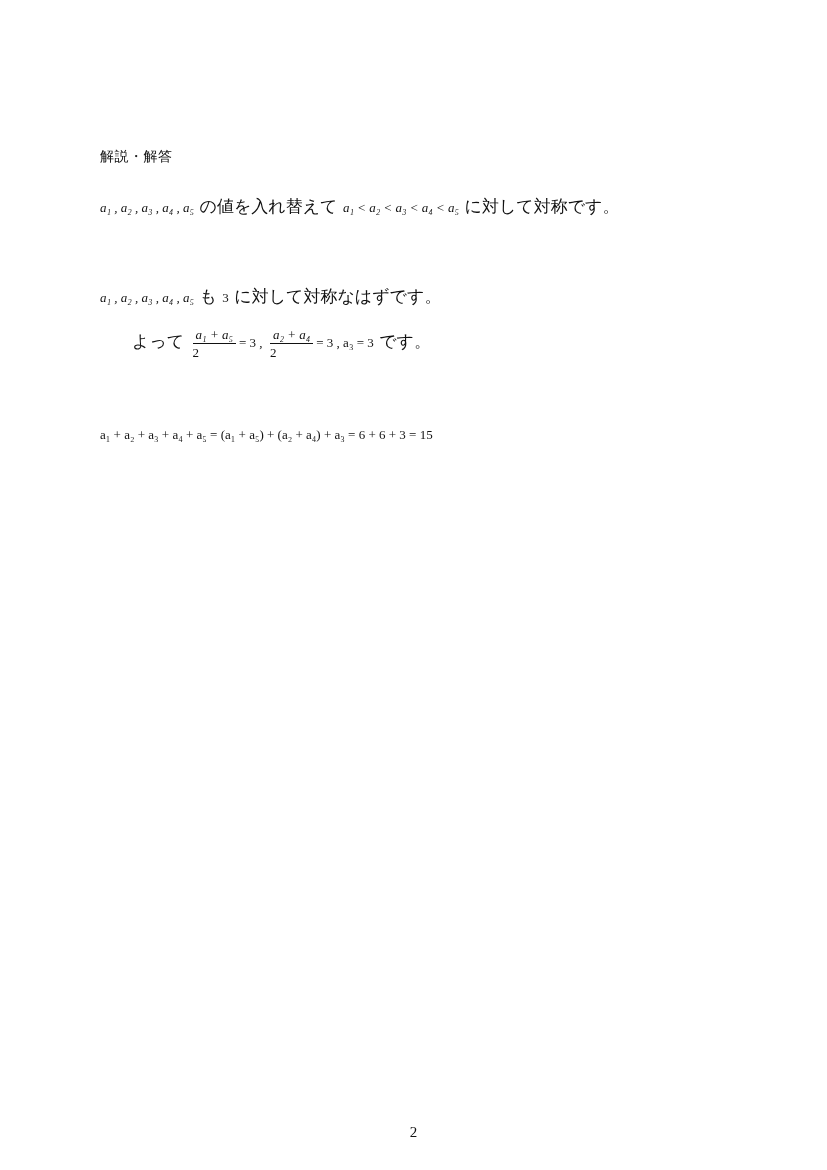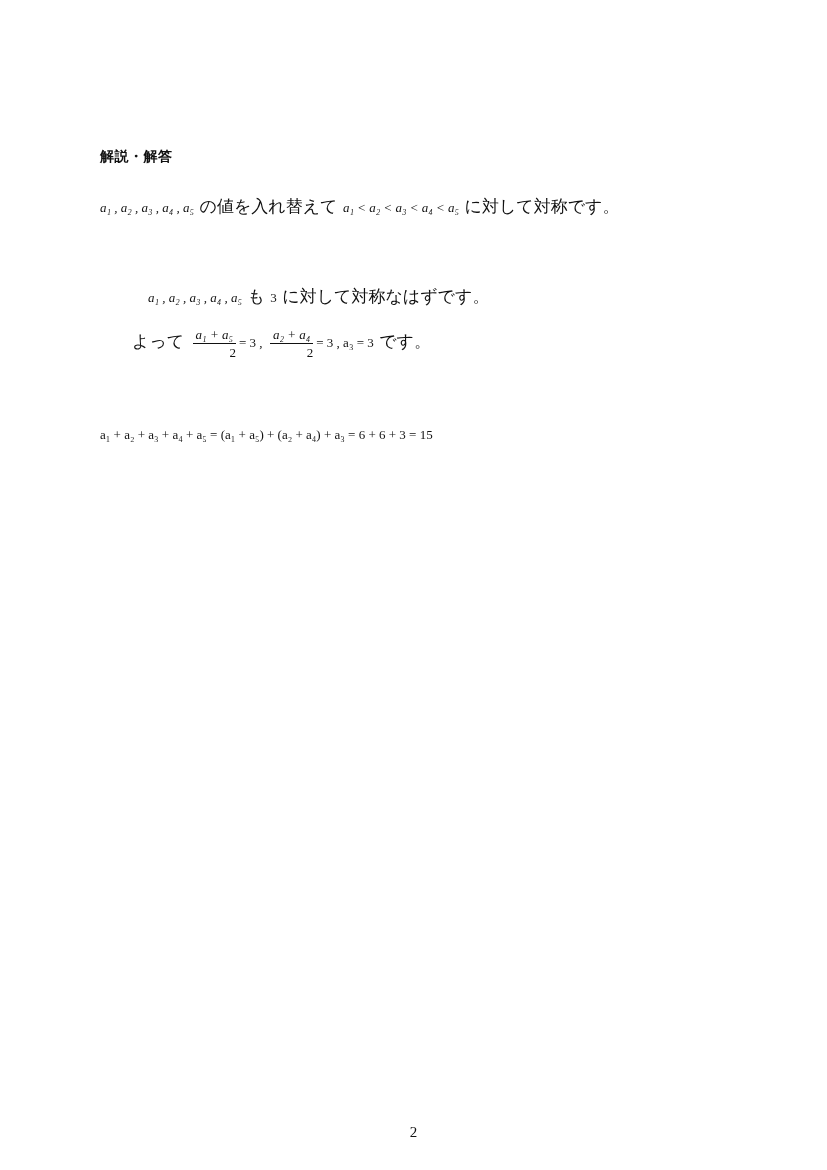--- a/index.html
+++ b/index.html
@@ -1,43 +1,43 @@
 <!DOCTYPE html>
 <html><head>
 <meta charset="utf-8">
 <style>
   html, body { margin: 0; padding: 0; background: #ffffff; }
   body { width: 827px; height: 1170px; position: relative; overflow: hidden;
          font-family: "DejaVu Serif", "Liberation Serif", serif; color: #111; }
   .page { position: absolute; left: 0; top: 0; width: 827px; height: 1170px; }
   .heading { position: absolute; left: 100px; top: 148px; font-family: "DejaVu Sans", "Liberation Sans", sans-serif;
-             font-weight: bold; font-size: 14px; letter-spacing: 0.5px; text-align: center; }
+             font-weight: normal; font-size: 14px; letter-spacing: 0.5px; text-align: center; }
   .line { position: absolute; left: 100px; font-size: 14px; white-space: nowrap; line-height: 20px; }
   .jp { font-family: "DejaVu Sans", "Liberation Sans", sans-serif; font-size: 17px; }
   .m { font-family: "Liberation Serif", "DejaVu Serif", serif; font-size: 13px; }
   .v { font-style: italic; }
-  .frac { display: inline-block; vertical-align: middle; text-align: right; margin: 0 3px; }
+  .frac { display: inline-block; vertical-align: middle; text-align: left; margin: 0 3px; }
   .frac .num { display: block; padding: 0 3px; border-bottom: 1px solid #111; line-height: 17px; }
   .frac .den { display: block; line-height: 17px; }
   .pagenum { position: absolute; left: 0; width: 827px; top: 1124px; text-align: center;
              font-family: "Liberation Serif", "DejaVu Serif", serif; font-size: 15px; }
 </style>
 </head>
 <body>
 
 <div class="page">
 
   <div class="heading">解説・解答</div>
 
   <div class="line" style="top:196px;">
     <span class="m v">a₁ , a₂ , a₃ , a₄ , a₅</span><span class="jp"> の値を入れ替えて </span><span class="m v">a₁ &lt; a₂ &lt; a₃ &lt; a₄ &lt; a₅</span><span class="jp"> に対して対称です。</span>
   </div>
 
 
-  <div class="line" style="top:286px;margin-left:48px;">
+  <div class="line" style="top:286px;">
     <span class="m v">a₁ , a₂ , a₃ , a₄ , a₅</span><span class="jp"> も </span><span class="m">3</span><span class="jp"> に対して対称なはずです。</span>
   </div>
 
   <div class="line" style="top:322px; line-height:38px;margin-left:32px;">
     <span class="jp">よって </span>
     <span class="frac m">
       <span class="num v">a₁ + a₅</span>
       <span class="den">2</span>
     </span><span class="m">= 3 ,</span>
     <span class="frac m">

